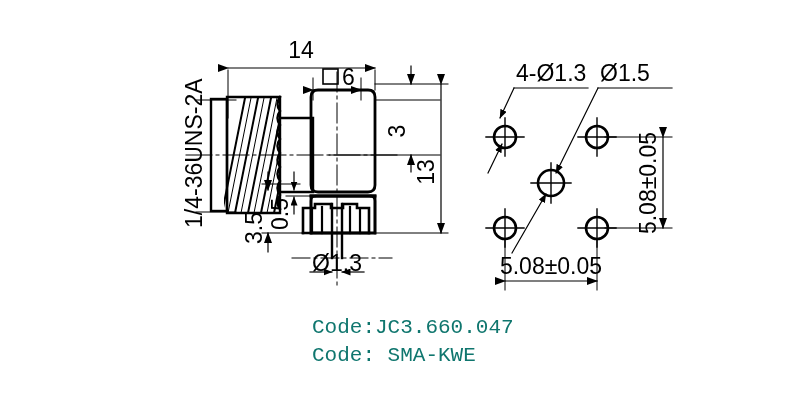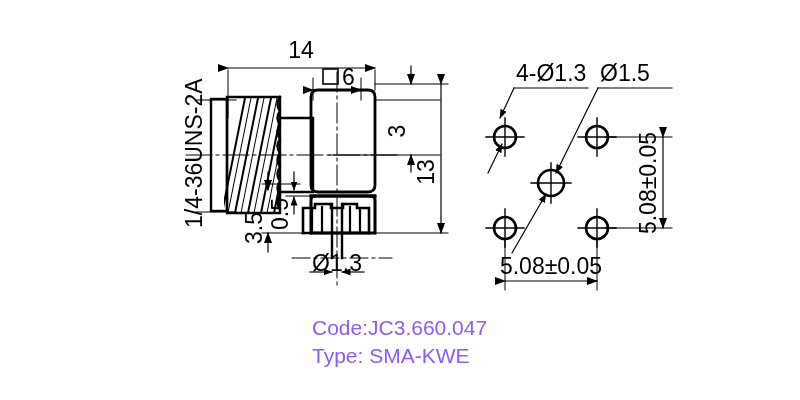--- a/index.html
+++ b/index.html
@@ -1,22 +1,22 @@
 <!DOCTYPE html>
 <html><head>
 <meta charset="utf-8">
 <style>
   html,body{margin:0;padding:0;background:#ffffff;}
   body{width:800px;height:400px;overflow:hidden;
        font-family:"Liberation Sans",sans-serif;color:#000;}
   #stage{position:relative;width:800px;height:400px;background:#fff;}
   svg{display:block;}
   .cap{position:absolute;left:0;top:0;width:800px;text-align:left;}
-  .cap-line{position:absolute;font-family:Liberation Sans, sans-serif;
-            font-size:21px;color:#8b5cf6;letter-spacing:0px;white-space:pre;}
+  .cap-line{position:absolute;font-family:Liberation Mono, monospace;
+            font-size:21px;color:#0f766e;letter-spacing:0px;white-space:pre;}
   .c1{left:312px;top:316px;}
   .c2{left:312px;top:344px;}
 </style>
 </head>
 <body>
 
 <div id="stage">
 
 <svg width="800" height="400" viewBox="0 0 800 400">
 
@@ -230,16 +230,16 @@
 
     <text x="551" y="274" font-size="23" text-anchor="middle">5.08±0.05</text>
 
     <text transform="translate(656,183) rotate(-90)" font-size="23" text-anchor="middle">5.08±0.05</text>
 
   </g>
 </svg>
 
   <div class="cap">
     <div class="cap-line c1">Code:JC3.660.047</div>
-    <div class="cap-line c2">Type: SMA-KWE</div>
+    <div class="cap-line c2">Code: SMA-KWE</div>
   </div>
 
 </div>
 
 </body></html>

